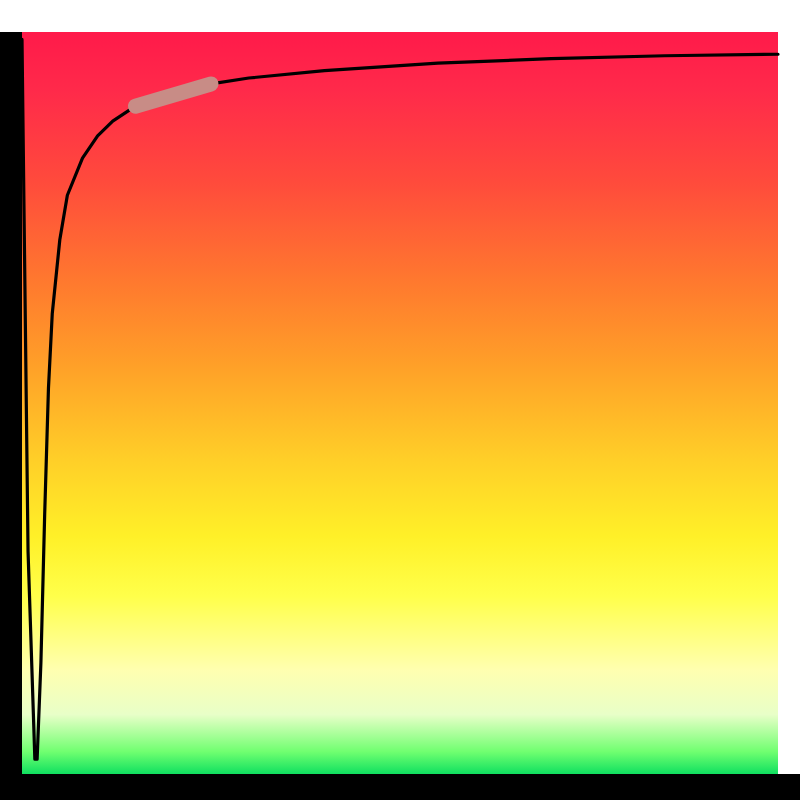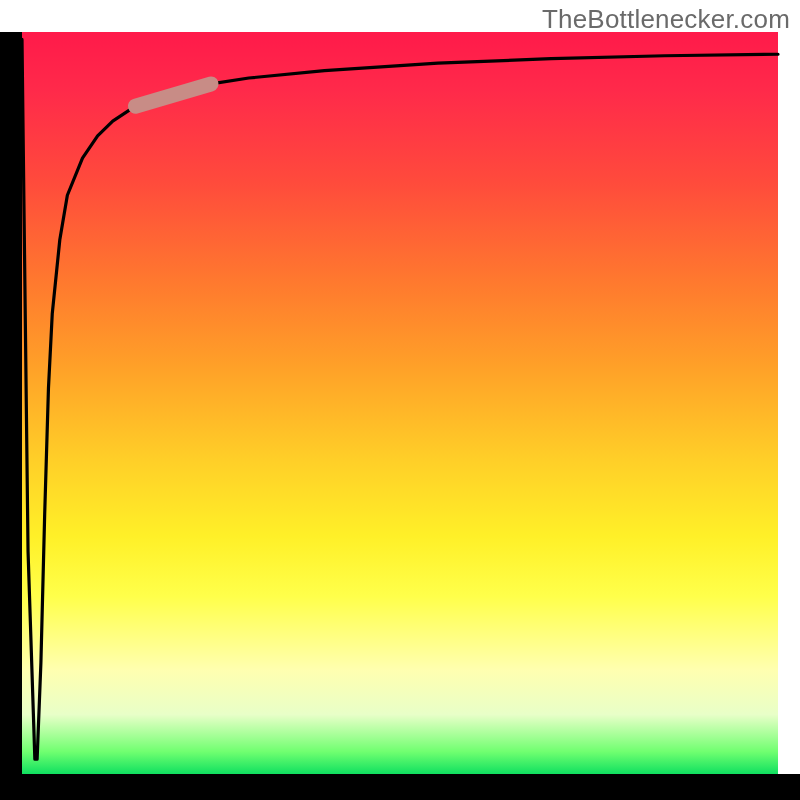--- a/index.html
+++ b/index.html
@@ -71,21 +71,20 @@
     width: 756px;
     height: 742px;
     overflow: visible;
   }
 </style>
 </head>
 <body>
 
 <div class="chart-wrap">
 
-  <div class="watermark">TheBottlenecker.com</div>
 
   <div class="plot-area"></div>
 
   <svg class="curve-layer" viewBox="0 0 756 742" preserveAspectRatio="none">
     <path id="curve-path" fill="none" stroke="#000000" stroke-width="3.2" stroke-linecap="round" stroke-linejoin="round" d="M0.00 7.42 L6.05 519.40 L12.85 727.16 L15.12 727.16 L18.90 630.70 L22.68 482.30 L26.46 356.16 L30.24 281.96 L37.80 207.76 L45.36 163.24 L60.48 126.14 L75.60 103.88 L90.72 89.04 L113.40 74.20 L151.20 59.36 L189.00 51.94 L226.80 46.00 L302.40 38.58 L415.80 31.16 L529.20 26.71 L642.60 23.74 L756.00 22.26"></path>
     <path id="highlight-path" fill="none" stroke="#c88c86" stroke-width="15" stroke-linecap="round" d="M113.40 74.20 L189.00 51.94"></path>
   </svg>
 
   <div class="axis-left"></div>
   <div class="axis-bottom"></div>

